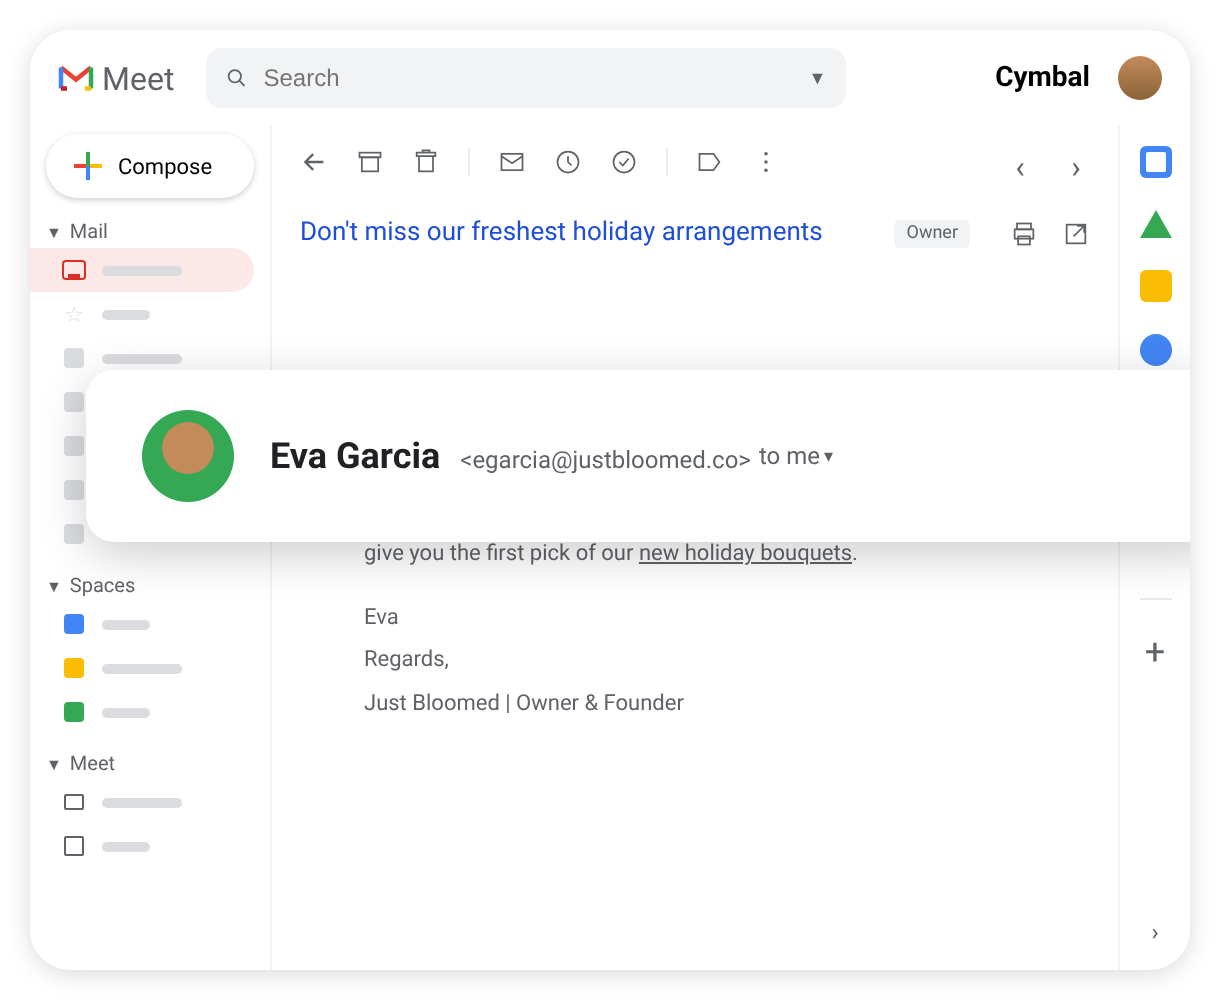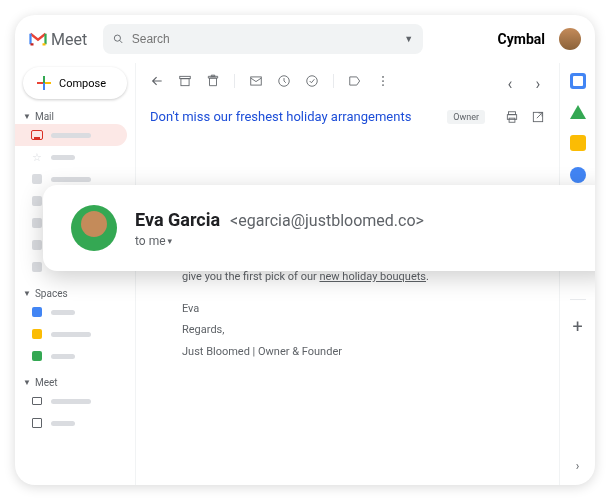--- a/index.html
+++ b/index.html
@@ -55,24 +55,24 @@
     
     .subject-row { display: flex; align-items: center; padding: 10px 14px; gap: 10px; }
     .subject-text { font-size: 13px; color: #1d4ed8; }
     .inbox-badge { font-size: 9px; color: #5f6368; background: #f1f3f4; padding: 2px 6px; border-radius: 3px; margin-left: auto; }
     .action-icons { display: flex; gap: 12px; margin-left: 10px; }
     
     
     .sender-card { position: absolute; left: 28px; right: -20px; top: 170px; background: #fff; border-radius: 14px; box-shadow: 0 6px 24px rgba(0,0,0,0.2); padding: 20px 28px; display: flex; gap: 18px; align-items: center; z-index: 10; }
     .sender-avatar { width: 46px; height: 46px; border-radius: 50%; background: #34a853; display: flex; align-items: center; justify-content: center; overflow: hidden; position: relative; }
     .sender-avatar::after { content: ''; position: absolute; width: 26px; height: 26px; background: #c48b5a; border-radius: 50%; top: 6px; }
-    .sender-info { display: flex; flex-direction: column; gap: 4px; }
+    .sender-info { display: flex; flex-direction: row; gap: 4px; }
     .sender-line { display: flex; align-items: baseline; gap: 10px; }
     .sender-name { font-size: 18px; font-weight: 700; color: #202124; }
-    .sender-email { font-size: 16px; color: #5f6368; }
+    .sender-email { font-size: 12px; color: #5f6368; }
     .recipient-line { display: flex; align-items: center; gap: 2px; font-size: 12px; color: #5f6368; }
     
     
     .email-body { padding: 95px 24px 10px 46px; font-size: 11px; color: #5f6368; line-height: 1.6; }
     .email-body p { margin-bottom: 4px; }
     .underline { text-decoration: underline; }
     .signature { margin-top: 14px; }
     
     
     .right-rail { width: 36px; display: flex; flex-direction: column; align-items: center; gap: 16px; padding-top: 10px; border-left: 1px solid #f1f3f4; }

